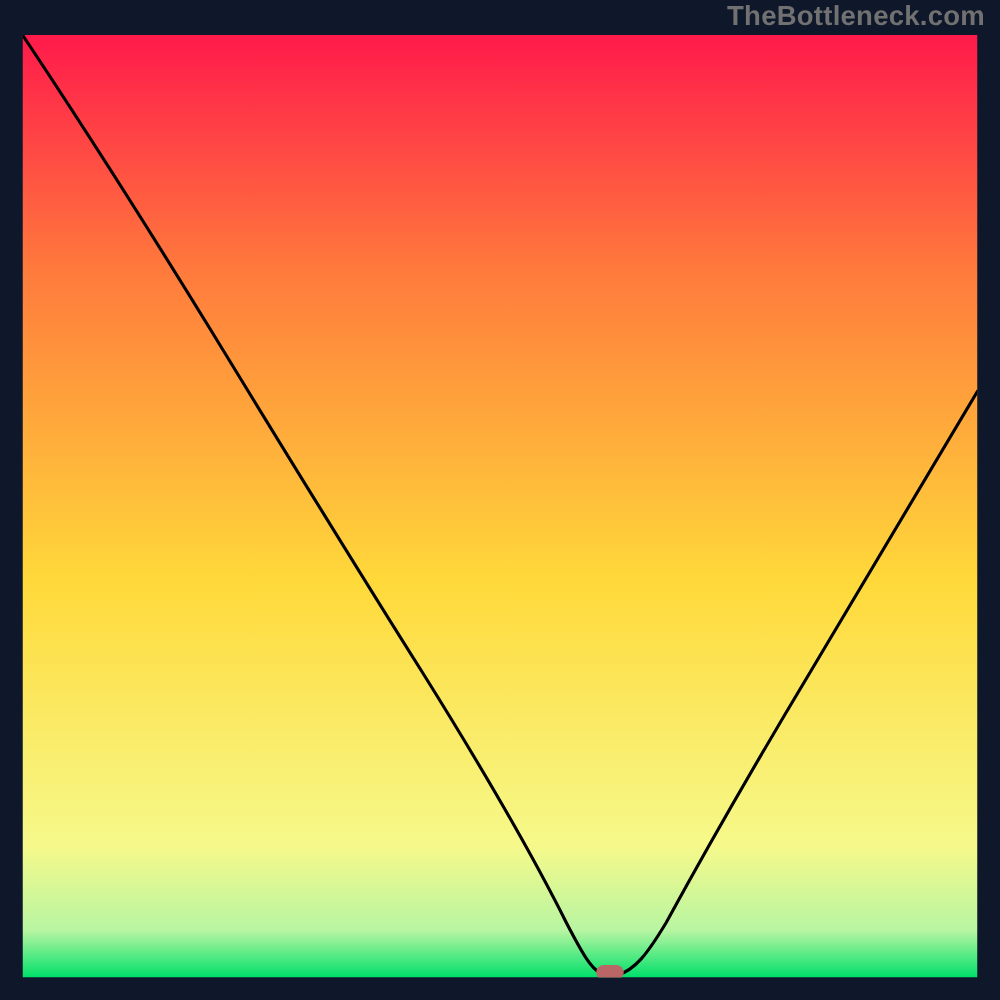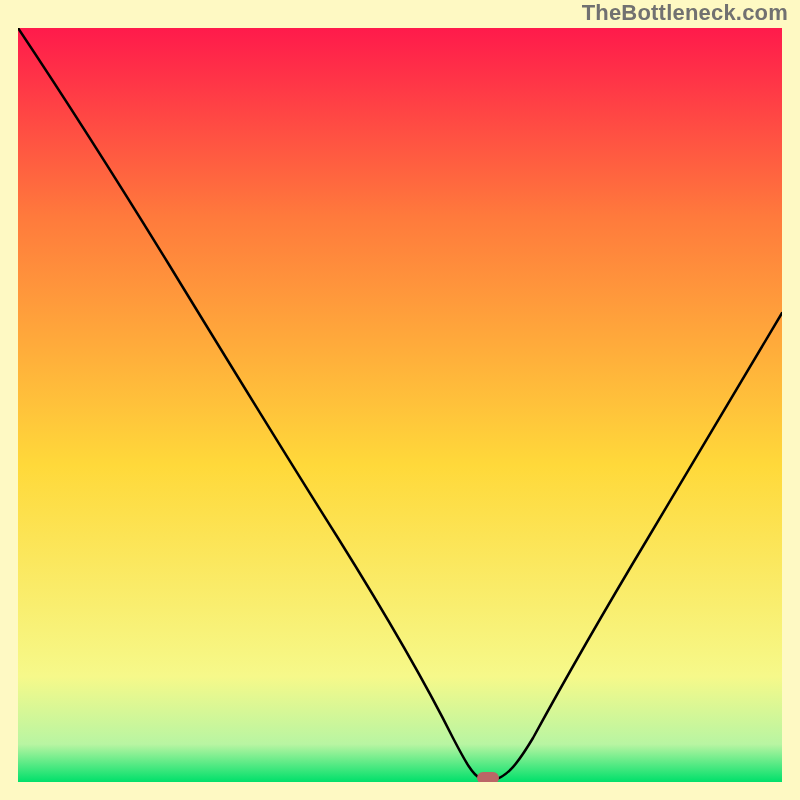--- a/index.html
+++ b/index.html
@@ -7,21 +7,21 @@
     padding: 0;
     width: 800px;
     height: 800px;
     background: #000;
     overflow: hidden;
   }
   .frame {
     position: relative;
     width: 800px;
     height: 800px;
-    background: #fef9c3;
+    background: #0f172a;
   }
   .watermark {
     position: absolute;
     top: 0;
     right: 12px;
     font-family: Arial, Helvetica, sans-serif;
     font-size: 22px;
     font-weight: bold;
     color: #717171;
     letter-spacing: 0.2px;

